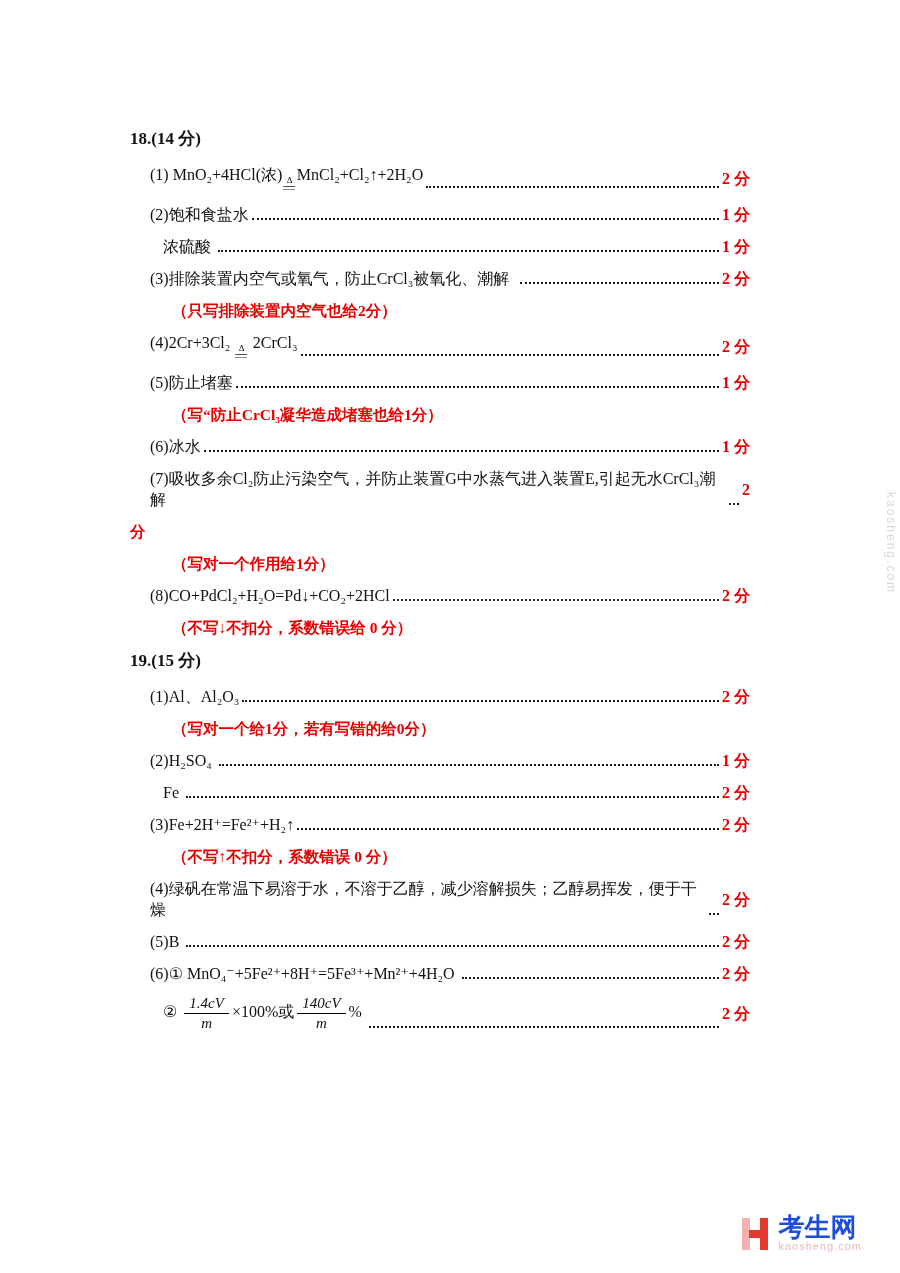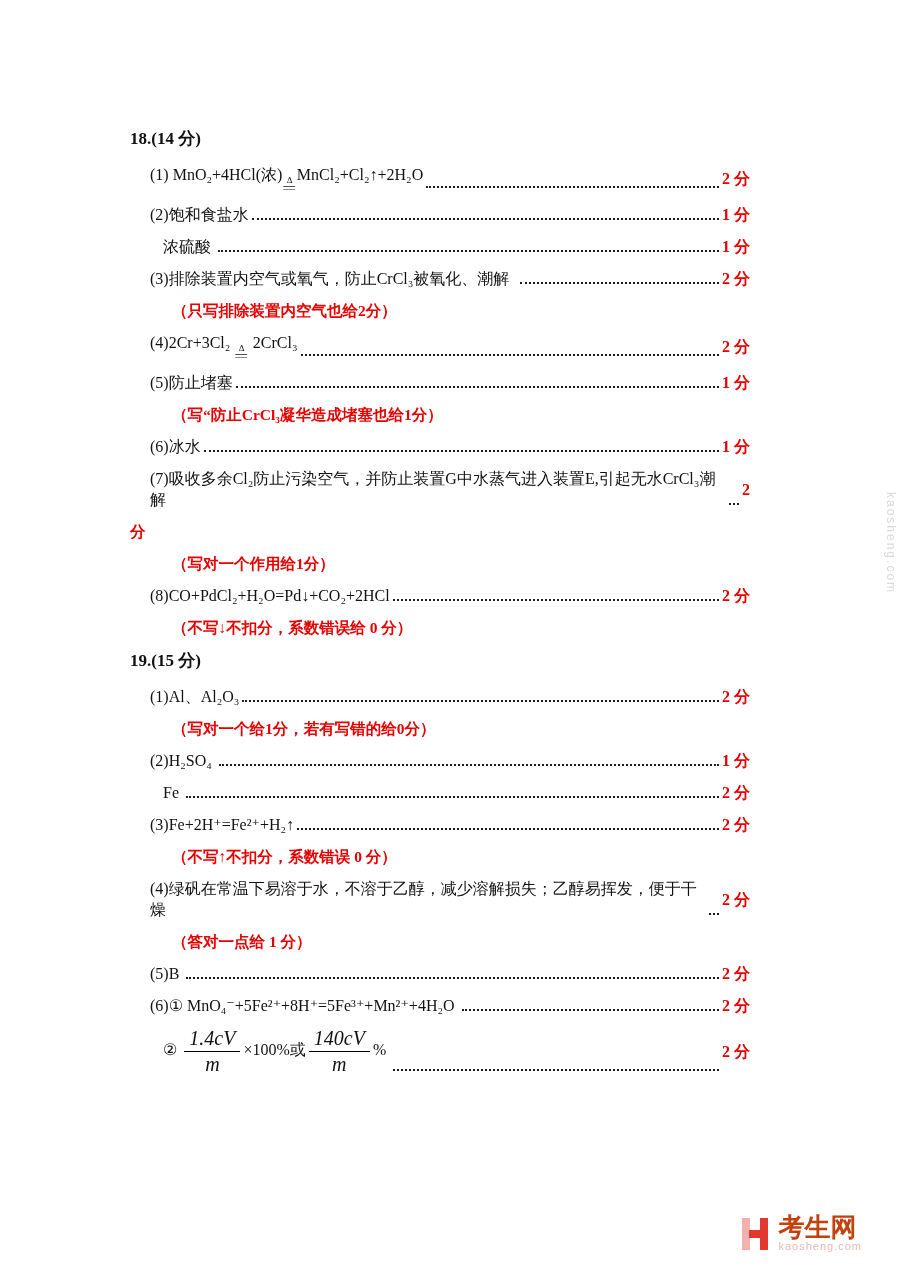--- a/index.html
+++ b/index.html
@@ -21,36 +21,36 @@
     border-bottom:2px dotted #1a1a1a;margin:0 3px 5px 3px;height:0;
   }
   .score{color:#e60000;font-weight:bold;white-space:nowrap;font-size:16px;}
   .note .text,.wrap .text{color:#e60000;font-weight:bold;font-size:15.5px;}
   
   .deq{display:inline-flex;flex-direction:column;align-items:center;vertical-align:-3px;line-height:1;margin:0 3px;}
   .deq-top{font-size:9px;line-height:8px;}
   .deq-eq{font-size:15px;line-height:9px;transform:scaleX(1.7);}
   
   .frac{display:inline-flex;flex-direction:column;align-items:center;vertical-align:middle;
-        font-style:italic;line-height:1.15;margin:0 3px;font-size:20px;}
+        font-style:italic;line-height:1.15;margin:0 3px;font-size:15px;}
   .frac .num{border-bottom:1.5px solid #000;padding:0 5px 1px;}
   .frac .den{padding:1px 5px 0;}
   
   .v-watermark{
     position:absolute;right:2px;top:492px;writing-mode:vertical-rl;
     color:#d8d8d8;font-size:12px;letter-spacing:2px;
     font-family:"Liberation Sans",sans-serif;
   }
   
   .logo{position:absolute;right:38px;bottom:20px;display:flex;align-items:center;gap:8px;}
   .logo-mark{position:relative;width:30px;height:36px;}
   .logo-mark .bar-l{position:absolute;left:2px;top:2px;width:8px;height:32px;background:#f2b0ae;}
   .logo-mark .bar-r{position:absolute;right:2px;top:2px;width:8px;height:32px;background:#e2382f;}
   .logo-mark .bar-m{position:absolute;left:9px;top:14px;width:12px;height:8px;background:#e2382f;}
-  .logo-cn{color:#c2410c;font-weight:bold;font-size:26px;line-height:26px;font-family:"Liberation Sans",sans-serif;}
+  .logo-cn{color:#1d4ed8;font-weight:bold;font-size:26px;line-height:26px;font-family:"Liberation Sans",sans-serif;}
   .logo-en{color:#e8b8b4;font-size:11px;letter-spacing:1px;line-height:13px;font-family:"Liberation Sans",sans-serif;}
 </style>
 </head>
 <body>
 
 <div class="page">
   <div class="content">
       <section class="section">
         <div class="heading">18.(14 分)</div>
         <div class="line answer indent-1">
@@ -140,23 +140,20 @@
           <span class="score">2 分</span>
         </div>
         <div class="line note indent-3">
           <span class="text">（不写↑不扣分，系数错误 0 分）</span>
         </div>
         <div class="line answer indent-1">
           <span class="text">(4)绿矾在常温下易溶于水，不溶于乙醇，减少溶解损失；乙醇易挥发，便于干燥</span>
           <span class="leader"></span>
           <span class="score">2 分</span>
         </div>
-        <div class="line note indent-3">
-          <span class="text">（答对一点给 1 分）</span>
-        </div>
         <div class="line answer indent-1">
           <span class="text">(5)B </span>
           <span class="leader"></span>
           <span class="score">2 分</span>
         </div>
         <div class="line answer indent-1">
           <span class="text">(6)① MnO₄⁻+5Fe²⁺+8H⁺=5Fe³⁺+Mn²⁺+4H₂O </span>
           <span class="leader"></span>
           <span class="score">2 分</span>
         </div>

